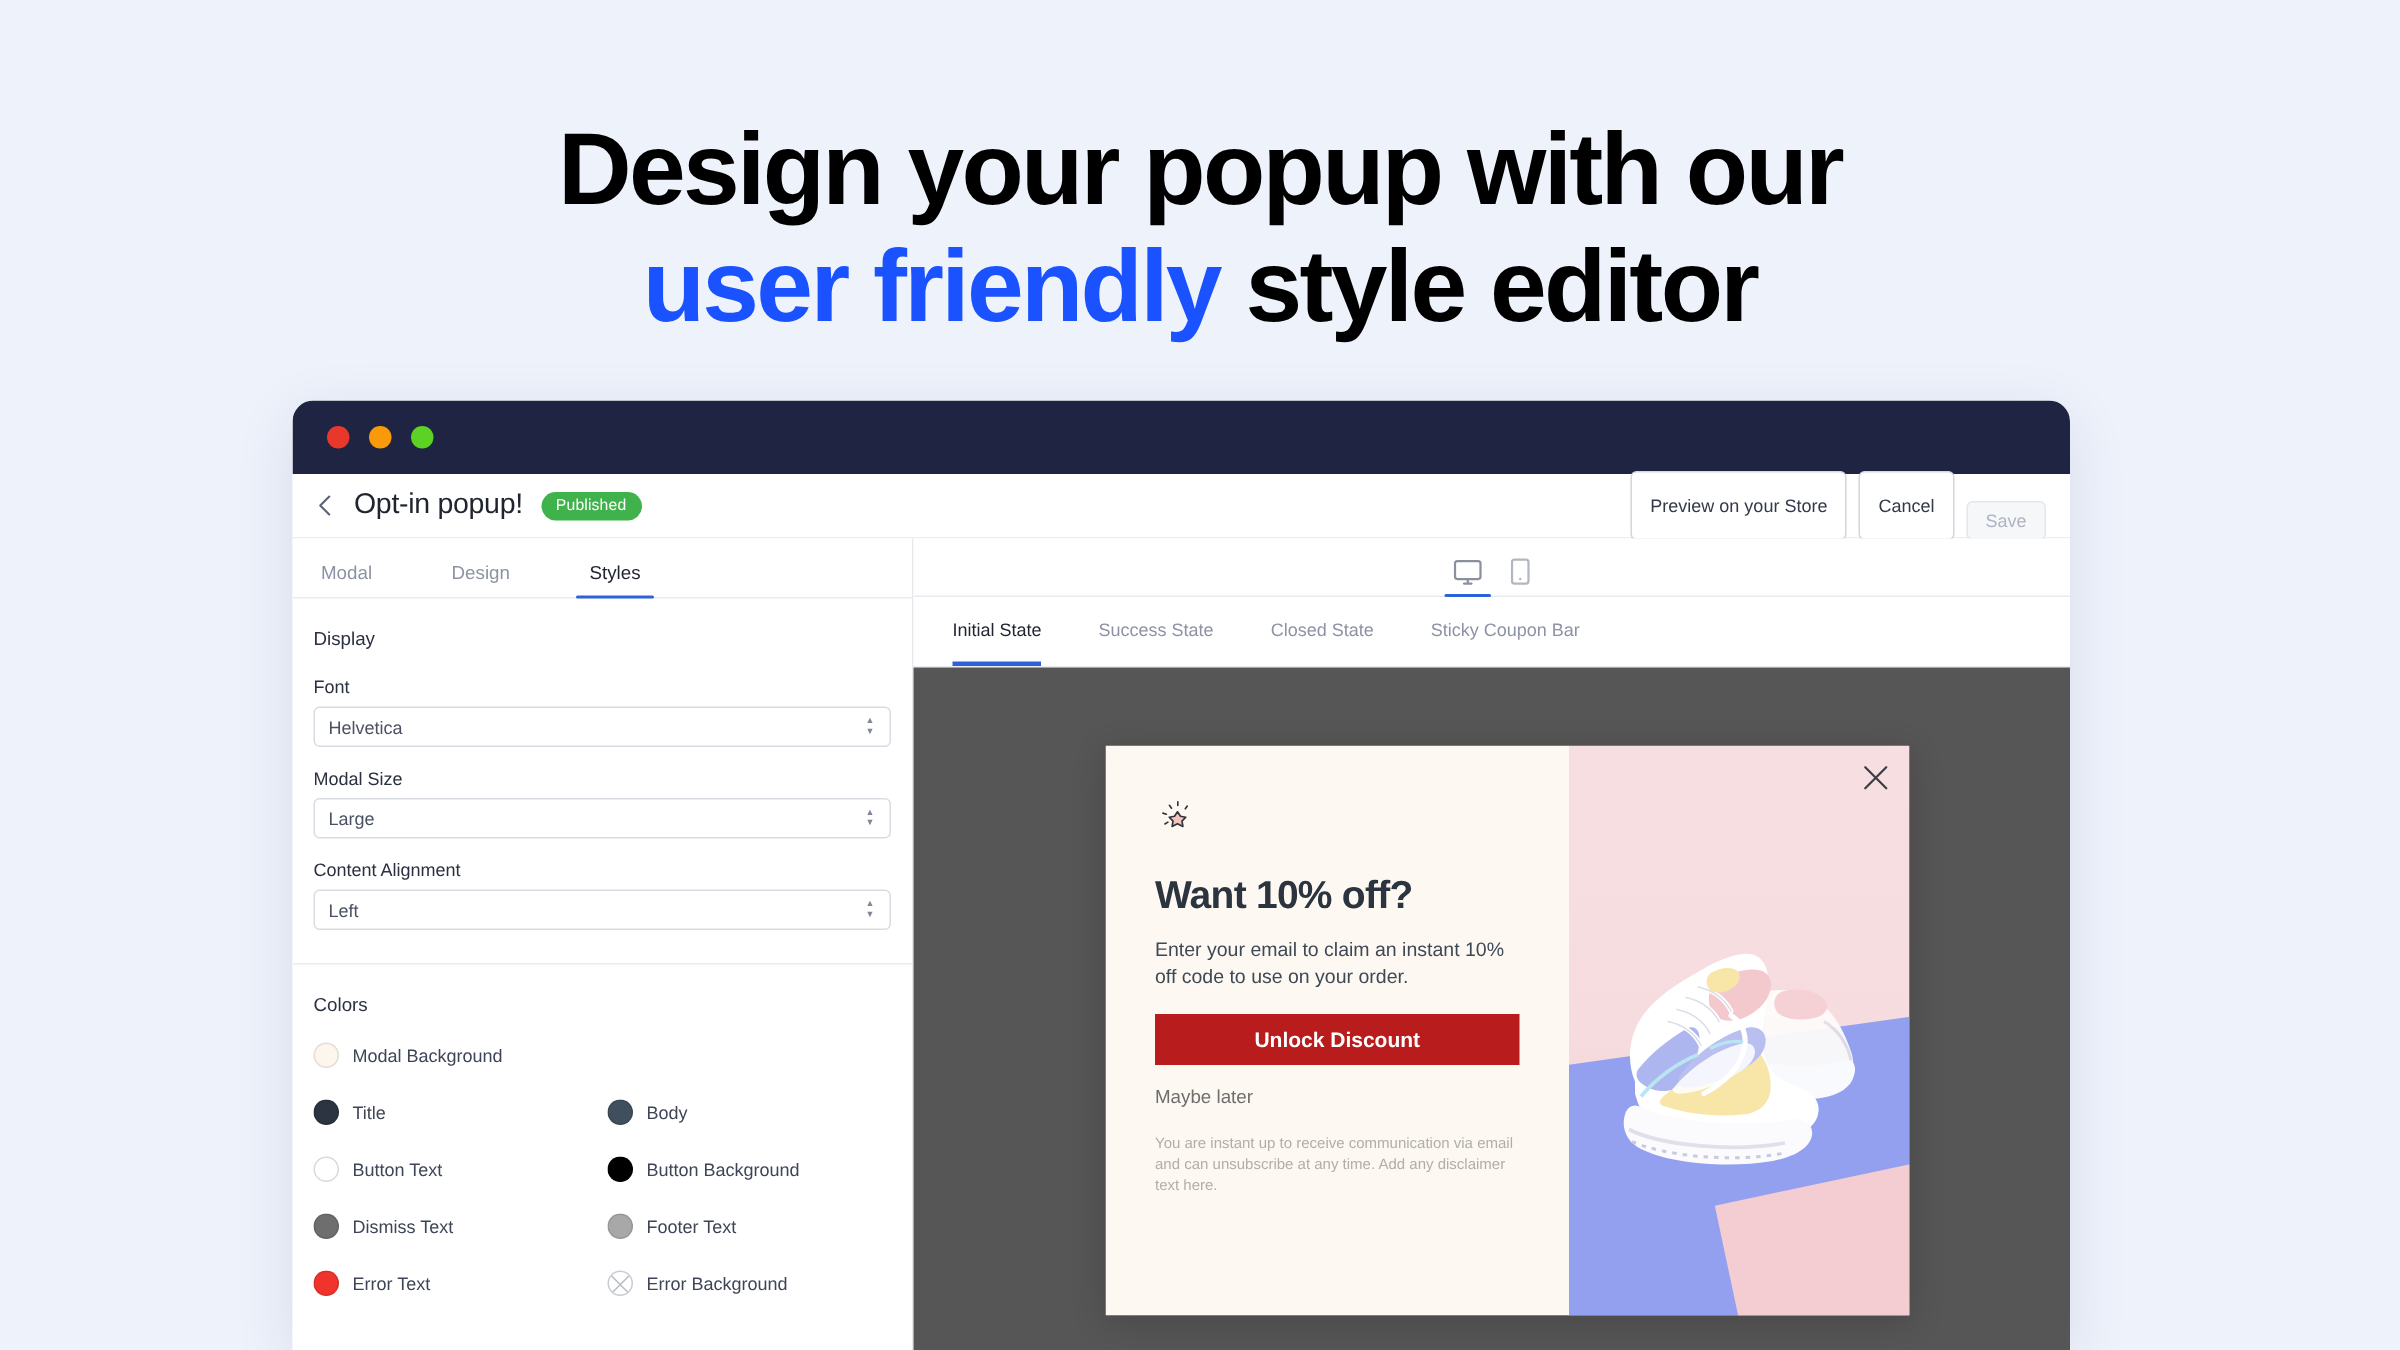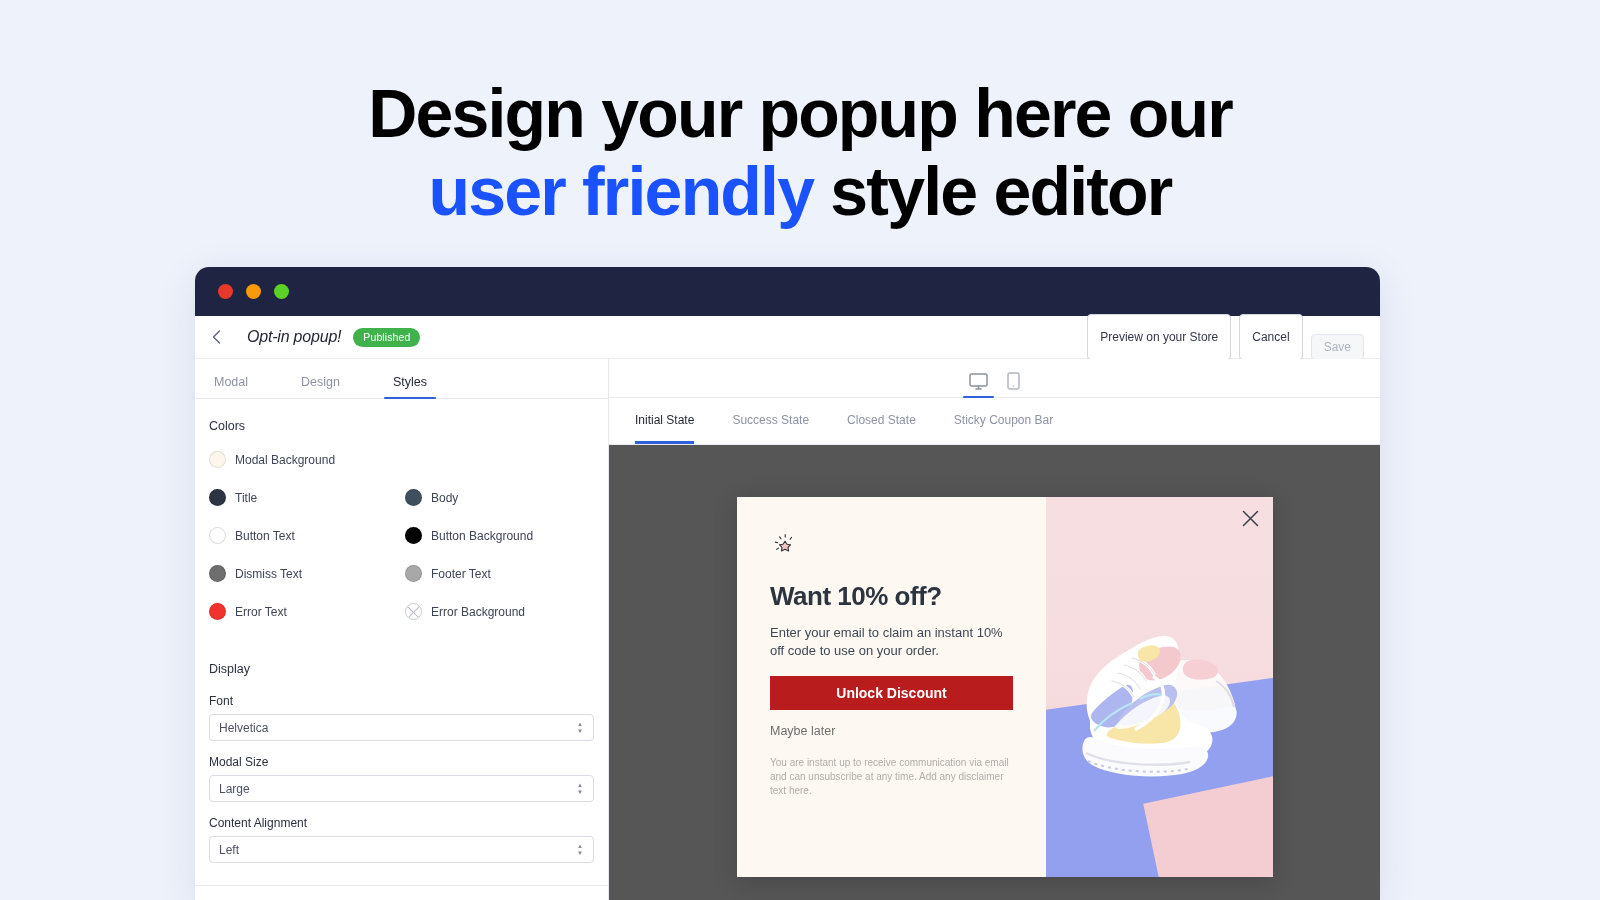--- a/index.html
+++ b/index.html
@@ -59,25 +59,24 @@
     background:#fff;
     border-bottom:1px solid #edeef2;
   }
   .chev {
     width:16px; height:16px;
     color:#5c6375;
     display:flex; align-items:center; justify-content:center;
     font-size:17px; line-height:1;
   }
   .doc-title {
-    font-size:16px;
+    font-size:19px;
     color:#1f2430;
-    margin-left:23px;
+    margin-left:12px;
     letter-spacing:-.2px;
-    font-style:italic;
   }
   .badge {
     margin-left:12px;
     background:#3fb24c;
     color:#fff;
     font-size:10.5px;
     padding:3.5px 10px;
     border-radius:11px;
     letter-spacing:.1px;
   }
@@ -351,21 +350,21 @@
     top:13px; right:14px;
     width:17px; height:17px;
     color:#3a3f46;
   }
 </style>
 </head>
 <body>
 
 <div class="hero">
   <h1>
-    <span>Design your popup here our</span><br>
+    <span>Design your popup with our</span><br>
     <span class="accent">user friendly</span><span> style editor</span>
   </h1>
 </div>
 
 <div class="window">
 
   <div class="titlebar">
     <span class="dot red"></span>
     <span class="dot amber"></span>
     <span class="dot green"></span>
@@ -389,87 +388,87 @@
   <div class="body-split">
 
     <div class="left">
 
       <div class="ltabs">
         <span class="ltab">Modal</span>
         <span class="ltab">Design</span>
         <span class="ltab active">Styles</span>
       </div>
 
-      <div class="section" style="border-bottom:none;">
-        <div class="section-title">Colors</div>
-        <div class="colors-grid">
-
-          <div class="swatch-row full">
-            <span class="swatch" style="background:#fdf6ec"></span>
-            <span class="swatch-label">Modal Background</span>
-          </div>
-
-          <div class="swatch-row">
-            <span class="swatch" style="background:#2b3440"></span>
-            <span class="swatch-label">Title</span>
-          </div>
-          <div class="swatch-row">
-            <span class="swatch" style="background:#3f4f5e"></span>
-            <span class="swatch-label">Body</span>
-          </div>
-
-          <div class="swatch-row">
-            <span class="swatch" style="background:#ffffff;border:1px solid #d6d9e0"></span>
-            <span class="swatch-label">Button Text</span>
-          </div>
-          <div class="swatch-row">
-            <span class="swatch" style="background:#000000"></span>
-            <span class="swatch-label">Button Background</span>
-          </div>
-
-          <div class="swatch-row">
-            <span class="swatch" style="background:#6e6e6e"></span>
-            <span class="swatch-label">Dismiss Text</span>
-          </div>
-          <div class="swatch-row">
-            <span class="swatch" style="background:#a8a8a8"></span>
-            <span class="swatch-label">Footer Text</span>
-          </div>
-
-          <div class="swatch-row">
-            <span class="swatch" style="background:#f0332c"></span>
-            <span class="swatch-label">Error Text</span>
-          </div>
-          <div class="swatch-row">
-            <span class="swatch hatched"></span>
-            <span class="swatch-label">Error Background</span>
-          </div>
-
-        </div>
-      </div>
-
       <div class="section">
         <div class="section-title">Display</div>
 
         <div class="field-label">Font</div>
         <div class="select">
           <span>Helvetica</span>
           <span class="stepper">▲<span>▼</span></span>
         </div>
 
         <div class="field-label">Modal Size</div>
         <div class="select">
           <span>Large</span>
           <span class="stepper">▲<span>▼</span></span>
         </div>
 
         <div class="field-label">Content Alignment</div>
         <div class="select">
           <span>Left</span>
           <span class="stepper">▲<span>▼</span></span>
+        </div>
+      </div>
+
+      <div class="section" style="border-bottom:none;">
+        <div class="section-title">Colors</div>
+        <div class="colors-grid">
+
+          <div class="swatch-row full">
+            <span class="swatch" style="background:#fdf6ec"></span>
+            <span class="swatch-label">Modal Background</span>
+          </div>
+
+          <div class="swatch-row">
+            <span class="swatch" style="background:#2b3440"></span>
+            <span class="swatch-label">Title</span>
+          </div>
+          <div class="swatch-row">
+            <span class="swatch" style="background:#3f4f5e"></span>
+            <span class="swatch-label">Body</span>
+          </div>
+
+          <div class="swatch-row">
+            <span class="swatch" style="background:#ffffff;border:1px solid #d6d9e0"></span>
+            <span class="swatch-label">Button Text</span>
+          </div>
+          <div class="swatch-row">
+            <span class="swatch" style="background:#000000"></span>
+            <span class="swatch-label">Button Background</span>
+          </div>
+
+          <div class="swatch-row">
+            <span class="swatch" style="background:#6e6e6e"></span>
+            <span class="swatch-label">Dismiss Text</span>
+          </div>
+          <div class="swatch-row">
+            <span class="swatch" style="background:#a8a8a8"></span>
+            <span class="swatch-label">Footer Text</span>
+          </div>
+
+          <div class="swatch-row">
+            <span class="swatch" style="background:#f0332c"></span>
+            <span class="swatch-label">Error Text</span>
+          </div>
+          <div class="swatch-row">
+            <span class="swatch hatched"></span>
+            <span class="swatch-label">Error Background</span>
+          </div>
+
         </div>
       </div>
     </div>
 
     <div class="right">
 
       <div class="device-bar">
         <span class="device active">
           <svg width="19" height="17" viewBox="0 0 19 17" fill="none">
             <rect x="1" y="1" width="17" height="12" rx="1.6" stroke="#8b909d" stroke-width="1.5"></rect>

